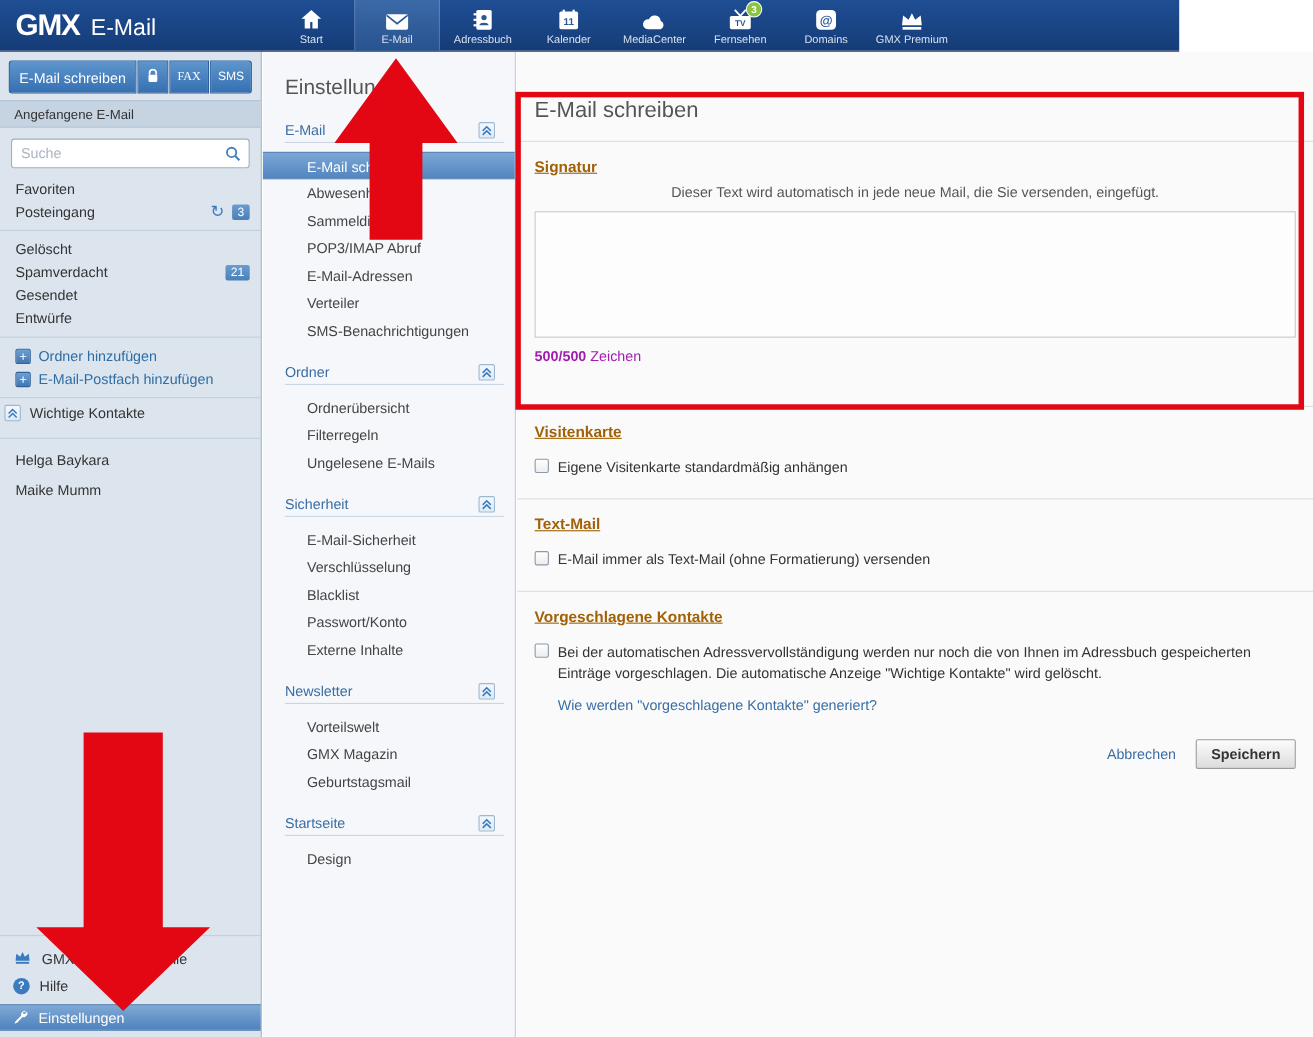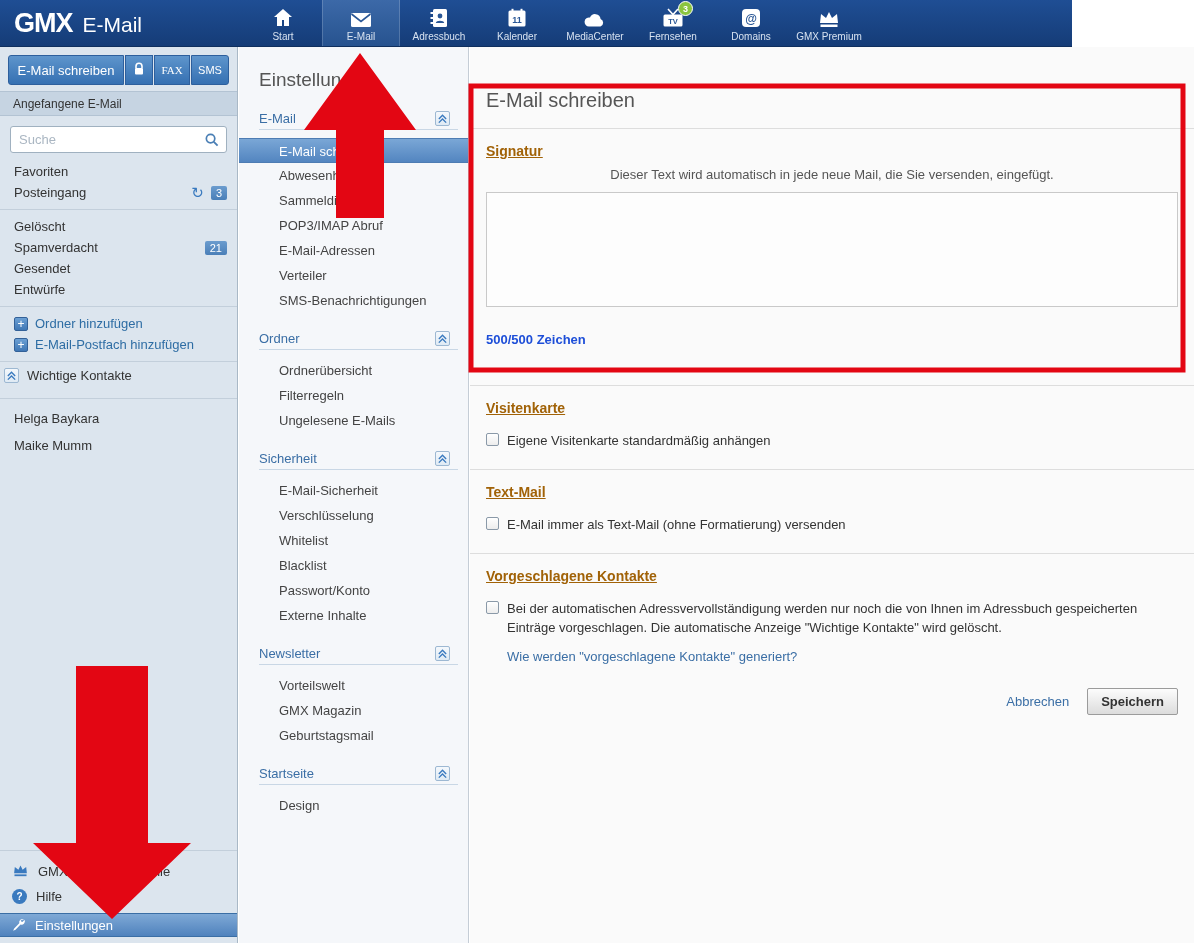--- a/index.html
+++ b/index.html
@@ -83,21 +83,21 @@
   
   .main { position:absolute; top:47px; left:470px; right:0; bottom:0; background:#fafafa; }
   .main-title { font-size:20px; color:#555; padding:42px 16px 16px; border-bottom:1px solid #ddd; }
   .section { padding:14px 16px 18px; border-bottom:1px solid #ddd; }
   .section.sig { padding-bottom:38px; }
   .section.last { border-bottom:none; }
   .section-heading { font-size:14px; font-weight:bold; color:#a16207;text-decoration:underline; }
   .sig-desc { font-size:13px; color:#555; margin-top:8px;text-align:center; }
   .sig-textarea { margin-top:10px; height:115px; background:#fdfdfd; border:1px solid #c9c9c9; width:100%;
                   resize:none; font-family:inherit; font-size:13px; padding:6px; color:#333; display:block; }
-  .sig-counter { margin-top:25px; font-size:13px; color:#1d4ed8;font-weight:bold; }
+  .sig-counter { margin-top:9px; font-size:13px; color:#a21caf; }
   .checkbox-row { display:flex; margin-top:16px; font-size:13px; color:#333; align-items:flex-start; gap:8px; }
   .checkbox { width:13px; height:13px; border:1px solid #8a99a8; background:linear-gradient(#fff,#ededed);
               border-radius:2px; flex:none; margin-top:1px; cursor:pointer; }
   .cb-label { line-height:1.45; }
   .link { color:#3a6ea5; font-size:13px; cursor:pointer; text-decoration:none; }
   .vk-link { margin:12px 0 0 21px; display:inline-block; }
   .actions-row { display:flex; justify-content:flex-end; align-items:center; gap:18px; margin-top:24px; }
   .save-btn { background:linear-gradient(#fcfcfc,#dcdcdc); border:1px solid #9b9b9b; border-radius:2px;
               padding:5px 13px; font-size:13px; color:#333; cursor:pointer; font-family:inherit;font-weight:bold; }
 
@@ -339,21 +339,20 @@
       <span class="sp-header-label">Sicherheit</span>
       <span class="chev-box">
         <svg width="11" height="11" viewBox="0 0 12 12">
             <path d="M2 6.5 L6 2.5 L10 6.5 M2 10.5 L6 6.5 L10 10.5" stroke="#3a7abf" stroke-width="1.5" fill="none"></path>
           </svg>
       </span>
     </div>
     <div class="sp-items">
       <div class="sp-item">E-Mail-Sicherheit</div>
       <div class="sp-item">Verschlüsselung</div>
-      <div class="sp-item">Whitelist</div>
       <div class="sp-item">Blacklist</div>
       <div class="sp-item">Passwort/Konto</div>
       <div class="sp-item">Externe Inhalte</div>
     </div>
   </div>
 
   <div class="sp-section">
     <div class="sp-header">
       <span class="sp-header-label">Newsletter</span>
       <span class="chev-box">

